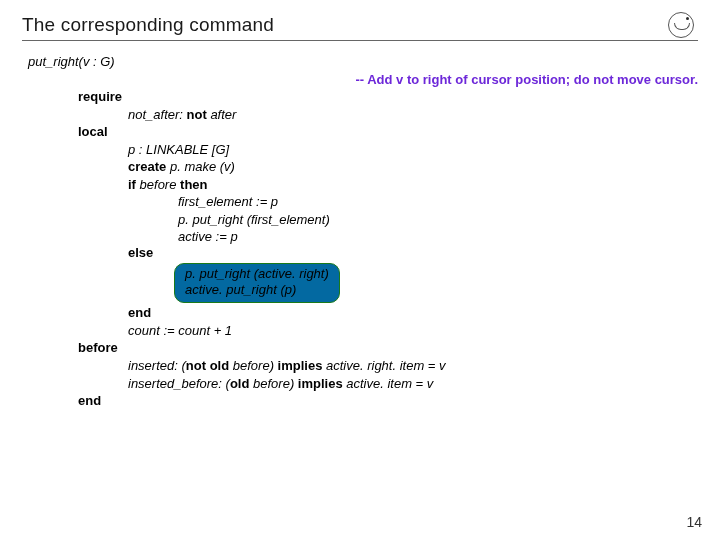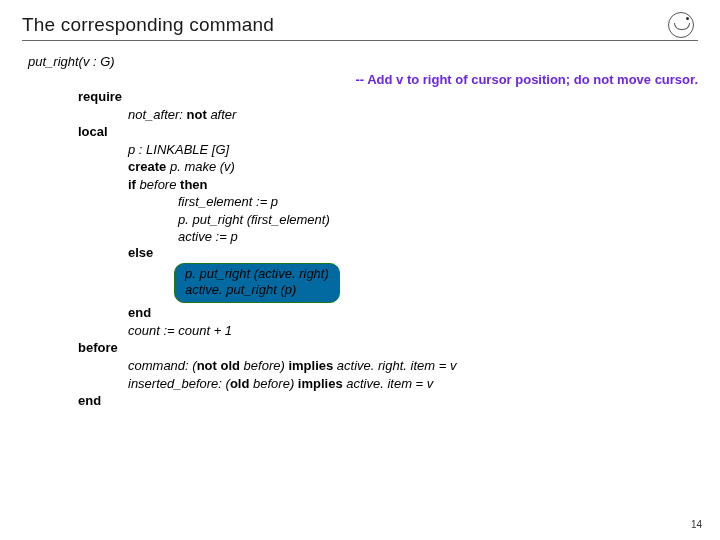--- a/index.html
+++ b/index.html
@@ -82,21 +82,21 @@
     margin-left: 148px;
     margin-top: 1px;
     margin-bottom: 1px;
   }
   .highlight div { line-height: 1.3; }
   .else-line { padding-left: 102px; margin-top: -2px; }
   .page-num {
     position: absolute;
     bottom: 10px;
     right: 18px;
-    font-size: 10px;
+    font-size: 14px;
     color: #333;
   }
 </style>
 </head>
 <body>
 
 <div class="slide">
 
   <div class="title-row">
     <div class="title">The corresponding command</div>
@@ -133,21 +133,21 @@
       <div class="it">p. put_right (active. right)</div>
       <div class="it">active. put_right (p)</div>
     </div>
 
     <div class="ind2 b">end</div>
     <div class="ind2 it">count := count + 1</div>
 
     <div class="ind1 b">before</div>
 
 
-    <div class="ind2"><span class="it">command: (</span><span class="b">not</span><span> </span><span class="b">old</span><span class="it"> before) </span><span class="b">implies</span><span class="it"> active. right. item = v</span></div>
+    <div class="ind2"><span class="it">inserted: (</span><span class="b">not</span><span> </span><span class="b">old</span><span class="it"> before) </span><span class="b">implies</span><span class="it"> active. right. item = v</span></div>
 
     <div class="ind2"><span class="it">inserted_before: (</span><span class="b">old</span><span class="it"> before) </span><span class="b">implies</span><span class="it"> active. item = v</span></div>
 
     <div class="ind1 b">end</div>
 
   </div>
 
   <div class="page-num">14</div>
 </div>
 

